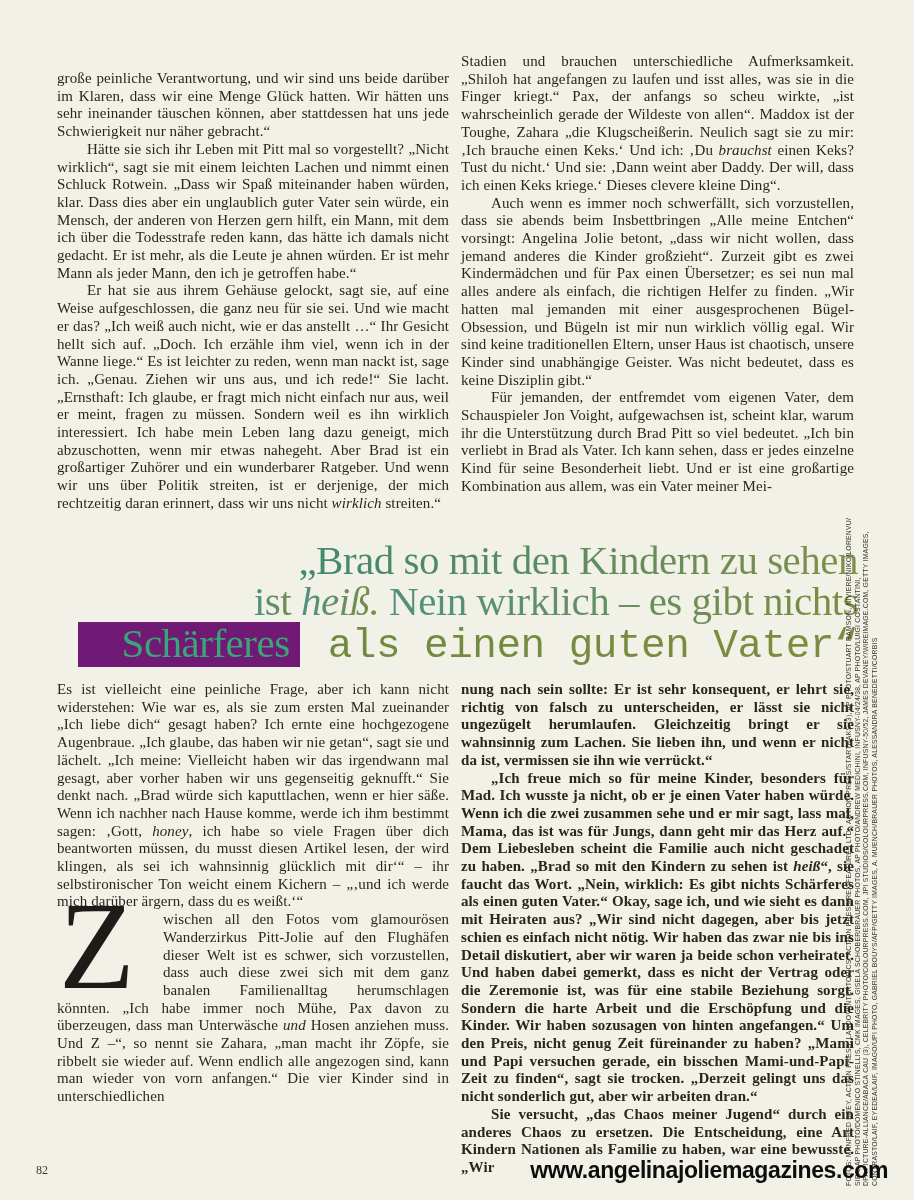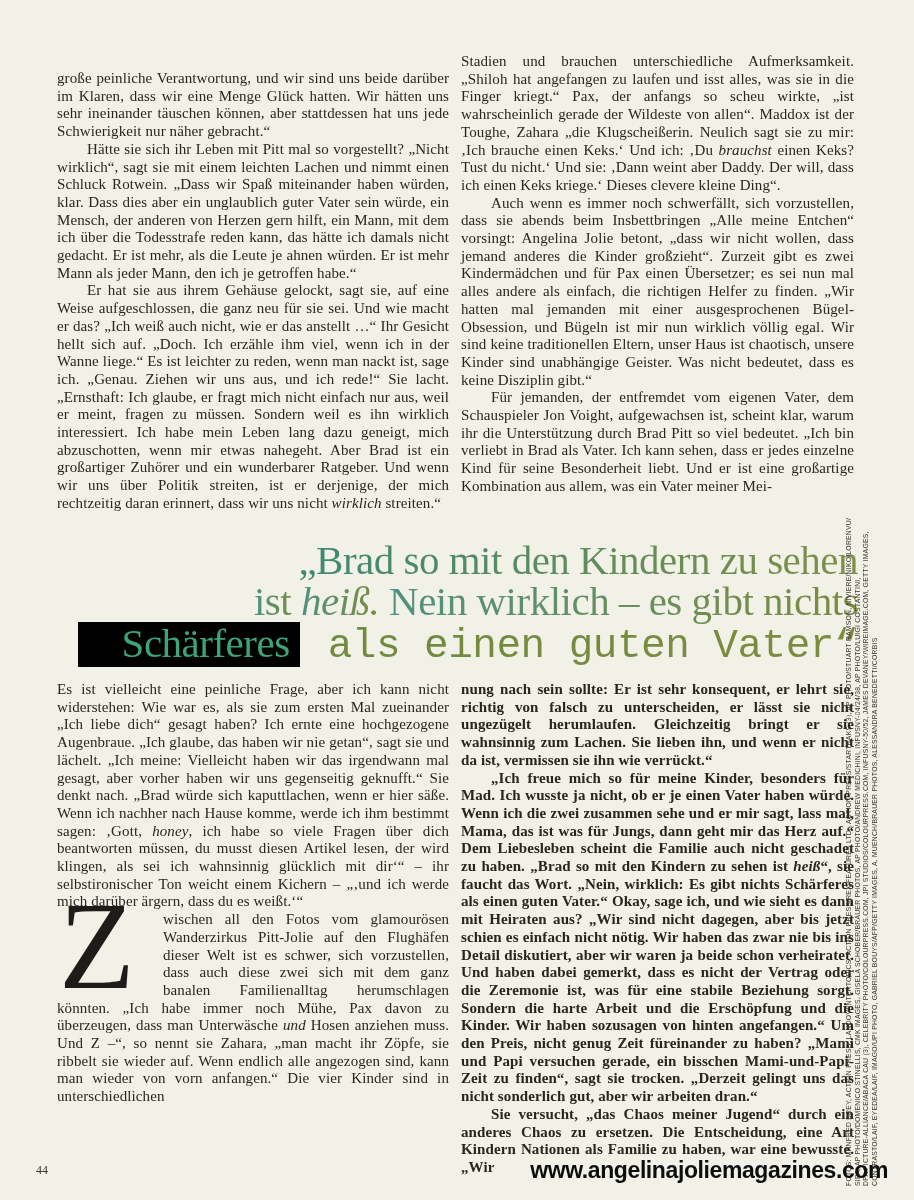--- a/index.html
+++ b/index.html
@@ -82,21 +82,21 @@
 
 <div id="top-right" class="col">
     <p><span>Stadien und brauchen unterschiedliche Aufmerksamkeit. „Shiloh hat angefangen zu laufen und isst alles, was sie in die Finger kriegt.“ Pax, der anfangs so scheu wirkte, „ist wahrscheinlich gerade der Wildeste von allen“. Maddox ist der Toughe, Zahara „die Klugscheißerin. Neulich sagt sie zu mir: ‚Ich brauche einen Keks.‘ Und ich: ‚Du </span><span class="it">brauchst</span><span> einen Keks? Tust du nicht.‘ Und sie: ‚Dann weint aber Daddy. Der will, dass ich einen Keks kriege.‘ Dieses clevere kleine Ding“.</span></p>
     <p class="indent"><span>Auch wenn es immer noch schwerfällt, sich vorzustellen, dass sie abends beim Insbettbringen „Alle meine Entchen“ vorsingt: Angelina Jolie betont, „dass wir nicht wollen, dass jemand anderes die Kinder großzieht“. Zurzeit gibt es zwei Kindermädchen und für Pax einen Übersetzer; es sei nun mal alles andere als einfach, die richtigen Helfer zu finden. „Wir hatten mal jemanden mit einer ausgesprochenen Bügel-Obsession, und Bügeln ist mir nun wirklich völlig egal. Wir sind keine traditionellen Eltern, unser Haus ist chaotisch, unsere Kinder sind unabhängige Geister. Was nicht bedeutet, dass es keine Disziplin gibt.“</span></p>
     <p class="indent"><span>Für jemanden, der entfremdet vom eigenen Vater, dem Schauspieler Jon Voight, aufgewachsen ist, scheint klar, warum ihr die Unterstützung durch Brad Pitt so viel bedeutet. „Ich bin verliebt in Brad als Vater. Ich kann sehen, dass er jedes einzelne Kind für seine Besonderheit liebt. Und er ist eine großartige Kombination aus allem, was ein Vater meiner Mei-</span></p>
   </div>
 
 <div id="quote">
     <div class="q-line"><span class="q-grad" style="color: rgb(127, 144, 72); background-image: linear-gradient(90deg, rgb(63, 136, 115), rgb(127, 144, 72));">„Brad so mit den Kindern zu sehen</span></div>
     <div class="q-line"><span class="q-grad" style="color: rgb(125, 140, 63); background-image: linear-gradient(90deg, rgb(79, 145, 129), rgb(125, 140, 63));">ist </span><span class="q-grad" style="color: rgb(125, 140, 63); background-image: linear-gradient(90deg, rgb(79, 145, 129), rgb(125, 140, 63));"><span class="it">heiß.</span></span><span class="q-grad" style="color: rgb(125, 140, 63); background-image: linear-gradient(90deg, rgb(79, 145, 129), rgb(125, 140, 63));"> Nein wirklich – es gibt nichts</span></div>
-    <div class="q-line"><span class="q-highlight" style="background: #000000; color: rgb(59, 164, 120); padding-left: 44px;">Schärferes</span><span class="q-grad" style="color: rgb(125, 140, 63); background-image: linear-gradient(90deg, rgb(111, 138, 63), rgb(125, 140, 63)); font-family: Liberation Mono, monospace;"> als einen guten Vater“</span></div>
+    <div class="q-line"><span class="q-highlight" style="background: #701a75; color: rgb(59, 164, 120); padding-left: 44px;">Schärferes</span><span class="q-grad" style="color: rgb(125, 140, 63); background-image: linear-gradient(90deg, rgb(111, 138, 63), rgb(125, 140, 63)); font-family: Liberation Mono, monospace;"> als einen guten Vater“</span></div>
   </div>
 
 <div id="bottom-left" class="col">
     <p><span>Es ist vielleicht eine peinliche Frage, aber ich kann nicht widerstehen: Wie war es, als sie zum ersten Mal zueinander „Ich liebe dich“ gesagt haben? Ich ernte eine hochgezogene Augenbraue. „Ich glaube, das haben wir nie getan“, sagt sie und lächelt. „Ich meine: Vielleicht haben wir das irgendwann mal gesagt, aber vorher haben wir uns gegenseitig geknufft.“ Sie denkt nach. „Brad würde sich kaputtlachen, wenn er hier säße. Wenn ich nachher nach Hause komme, werde ich ihm bestimmt sagen: ‚Gott, </span><span class="it">honey</span><span>, ich habe so viele Fragen über dich beantworten müssen, du musst diesen Artikel lesen, der wird klingen, als sei ich wahnsinnig glücklich mit dir‘“ – ihr selbstironischer Ton weicht einem Kichern – „‚und ich werde mich darüber ärgern, dass du es weißt.‘“</span></p>
     <p><span class="dropcap-box">
         <span class="dropcap-glyph">Z</span>
       </span><span>wischen all den Fotos vom glamourösen Wanderzirkus Pitt-Jolie auf den Flughäfen dieser Welt ist es schwer, sich vorzustellen, dass auch diese zwei sich mit dem ganz banalen Familienalltag herumschlagen könnten. „Ich habe immer noch Mühe, Pax davon zu überzeugen, dass man Unterwäsche </span><span class="it">und</span><span> Hosen anziehen muss. Und Z –“, so nennt sie Zahara, „man macht ihr Zöpfe, sie ribbelt sie wieder auf. Wenn endlich alle angezogen sind, kann man wieder von vorn anfangen.“ Die vier Kinder sind in unterschiedlichen</span></p>
   </div>
 
 <div id="bottom-right" class="col">
@@ -105,15 +105,15 @@
     <p class="indent"><span>Sie versucht, „das Chaos meiner Jugend“ durch ein anderes Chaos zu ersetzen. Die Entscheidung, eine Art Kindern Nationen als Familie zu haben, war eine bewusste. „Wir</span></p>
   </div>
 
 <div id="credits">
     <div>FOTOS: MANFRED BREY, ACTION PRESS, LANDOV/INTERTOPICS, ACTION PRESS/REX FEATURES LTD., ACTION PRESS/STARTRAKS (3), AP PHOTO/STUART RAMSON, NIVIERE/NIKO/LORENVU/</div>
     <div>SIPA, AP PHOTO/DOMENICO STINELLIS, CMK IMAGES, GISELA SCHOBER/BRAUER PHOTOS, AP PHOTO/ANDREW MEDICHINI, INFUSNY-04/24/38, AP PHOTO/LUIGI COSTANTINI,</div>
     <div>DPA PICTURE-ALLIANCE/ABACA CAU (3), CELEBRITY PHOTO/COLOURPRESS.COM, JPI STUDIOS/COLOURPRESS.COM, INFUSNY-50/52, JAMES DEVANEY/WIREIMAGE.COM, GETTY IMAGES,</div>
     <div>CONTRASTO/LAIF, EYEDEA/LAIF, IMAGO/UPI PHOTO, GABRIEL BOUYS/AFP/GETTY IMAGES, A. MUENCH/BRAUER PHOTOS, ALESSANDRA BENEDETTI/CORBIS</div>
   </div>
 
-<div id="page-num">44</div>
+<div id="page-num">82</div>
 
 <div id="site-url">www.angelinajoliemagazines.com</div>
 
 </body></html>

